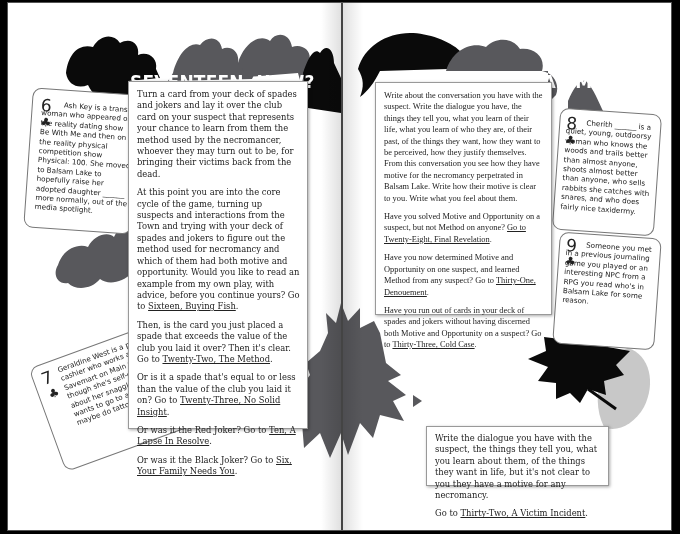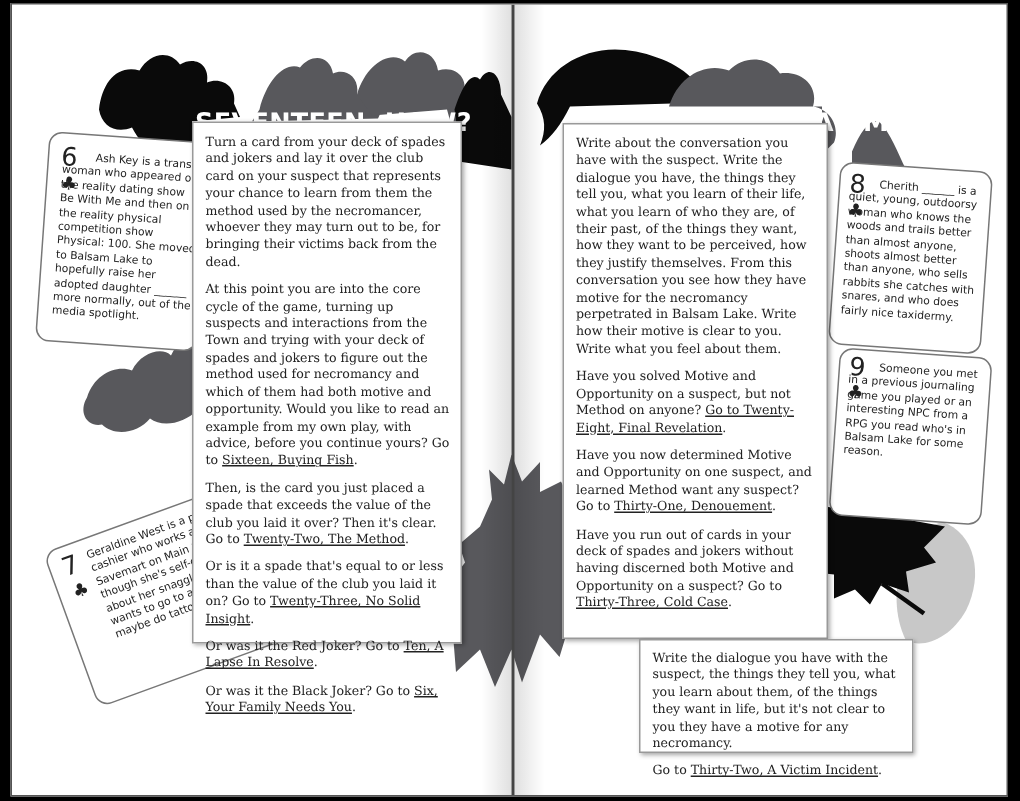--- a/index.html
+++ b/index.html
@@ -83,25 +83,25 @@
     <div class="txt" style="left:6px; top:8px; width:92px; text-indent:20px;">Cherith ______ is a quiet, young, outdoorsy woman who knows the woods and trails better than almost anyone, shoots almost better than anyone, who sells rabbits she catches with snares, and who does fairly nice taxidermy.</div>
   </div>
 
   <div class="card" style="left:548px; top:232px; width:102px; height:112px; transform:rotate(4deg);">
     <span class="rank" style="left:6px; top:4px;">9</span>
     <span class="suit" style="left:6px; top:22px;">♣</span>
     <div class="txt" style="left:6px; top:6px; width:92px; text-indent:20px;">Someone you met in a previous journaling game you played or an interesting NPC from a RPG you read who's in Balsam Lake for some reason.</div>
   </div>
 
   <div class="heading" style="left:370px; top:69px;">EIGHTEEN, A CLEAR MOTIVE</div>
-  <div class="box" style="left:367px; top:79px; width:177px; height:344px; padding:7px 7px 6px 8px;">
+  <div class="box" style="left:367px; top:79px; width:177px; height:233px; padding:7px 7px 6px 8px;font-family:Liberation Serif, serif;">
     <p>Write about the conversation you have with the suspect. Write the dialogue you have, the things they tell you, what you learn of their life, what you learn of who they are, of their past, of the things they want, how they want to be perceived, how they justify themselves. From this conversation you see how they have motive for the necromancy perpetrated in Balsam Lake. Write how their motive is clear to you. Write what you feel about them.</p>
     <p><span>Have you solved Motive and Opportunity on a suspect, but not Method on anyone? </span><a>Go to Twenty-Eight, Final Revelation</a>.</p>
-    <p><span>Have you now determined Motive and Opportunity on one suspect, and learned Method want any suspect? Go to </span><a>Thirty-One, Denouement</a>.</p>
+    <p><span>Have you now determined Motive and Opportunity on one suspect, and learned Method from any suspect? Go to </span><a>Thirty-One, Denouement</a>.</p>
     <p><span>Have you run out of cards in your deck of spades and jokers without having discerned both Motive and Opportunity on a suspect? Go to </span><a>Thirty-Three, Cold Case</a>.</p>
   </div>
 
-  <div class="box" style="left:418px; top:423px; width:183px; height:76px; padding:6px 7px 4px 8px;">
+  <div class="box" style="left:418px; top:423px; width:183px; height:60px; padding:6px 7px 4px 8px;">
     <p>Write the dialogue you have with the suspect, the things they tell you, what you learn about them, of the things they want in life, but it's not clear to you they have a motive for any necromancy.</p>
     <p style="text-align:left;"><span>Go to </span><a>Thirty-Two, A Victim Incident</a>.</p>
   </div>
 
 </div>
 
 </body></html>

